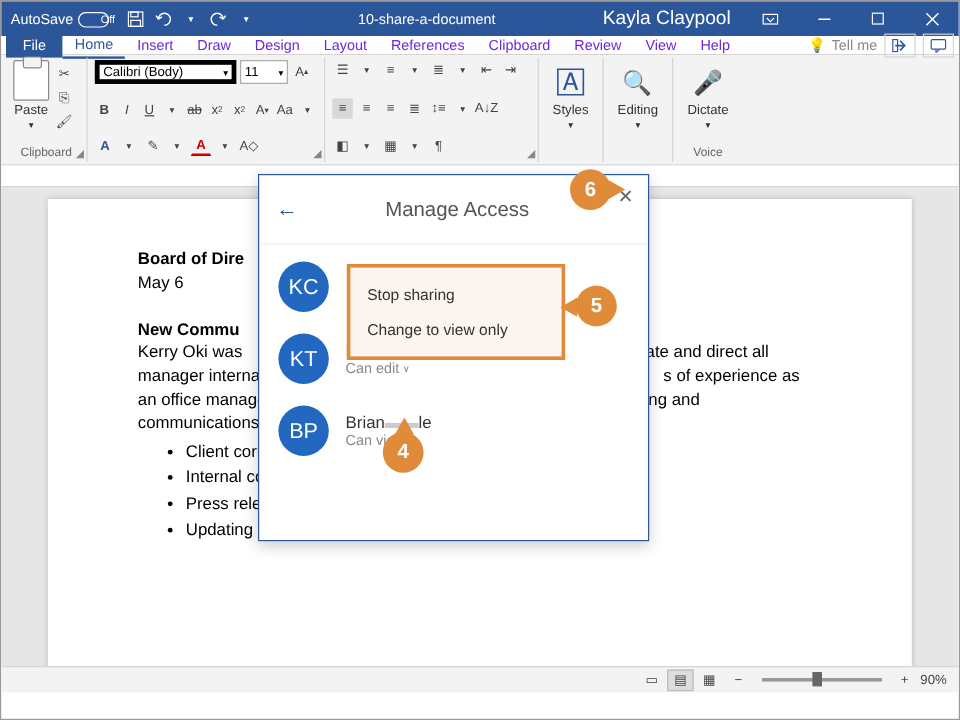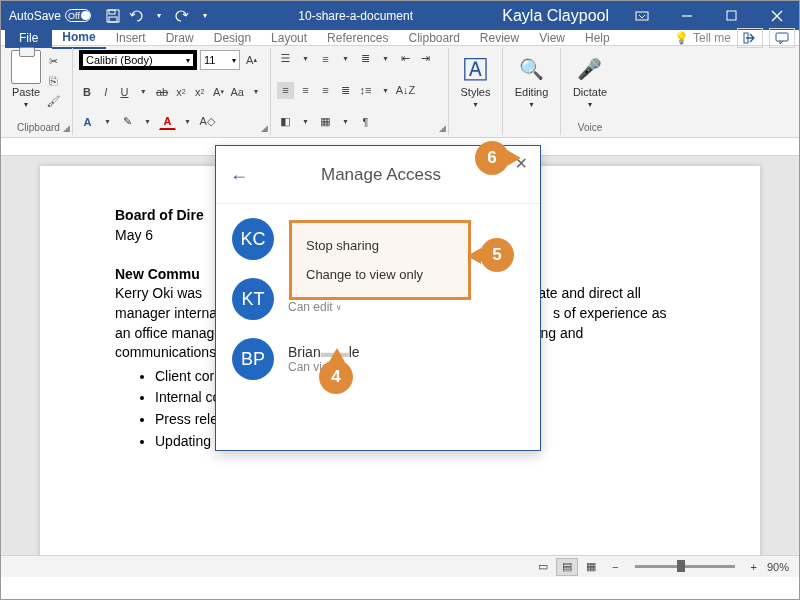--- a/index.html
+++ b/index.html
@@ -1,31 +1,31 @@
 <!DOCTYPE html>
 <html><head>
 <meta charset="utf-8">
 <style>
 *{margin:0;padding:0;box-sizing:border-box;font-family:'Segoe UI',Arial,sans-serif}
 body{width:800px;height:600px;overflow:hidden;background:#fff;border:1px solid #999;position:relative}
 .titlebar{height:29px;background:#2b579a;display:flex;align-items:center;color:#fff;font-size:12px}
-.autosave{display:flex;align-items:center;gap:4px;padding:0 8px}
+.autosave{display:flex;align-items:flex-end;gap:4px;padding:0 8px}
 .toggle{width:26px;height:13px;border:1px solid #fff;border-radius:8px;position:relative;display:flex;align-items:center}
 .toggle::after{content:'';width:9px;height:9px;background:#fff;border-radius:50%;margin-left:1px}
-.toggle-label{font-size:9px;margin-left:2px}
+.toggle-label{font-size:9px;margin-left:18px}
 .qat{display:flex;gap:7px;padding:0 6px;align-items:center}
 .qat-btn{width:16px;height:16px;display:flex;align-items:center;justify-content:center;color:#fff}
 .doctitle{flex:1;text-align:center;font-size:12px}
 .username{padding:0 10px;font-size:16px}
 .winbtns{display:flex}
 .winbtn{width:45px;height:29px;display:flex;align-items:center;justify-content:center;font-size:11px}
 .ribbon-tabs{height:16px;background:#fff;display:flex;align-items:center;padding:0 4px;gap:0;font-size:12px;border-bottom:1px solid #d4d4d4}
-.tab{padding:3px 10px;color:#737373;cursor:pointer}
+.tab{padding:3px 10px;color:#6d28d9;cursor:pointer}
 .tab.file{background:#2b579a;color:#fff;padding:3px 14px}
-.tab.active{color:#2b579a;border-bottom:2px solid #2b579a;font-weight:700}
+.tab.active{color:#2b579a;border-bottom:2px solid #2b579a;font-weight:400}
 .tab-right{margin-left:auto;display:flex;align-items:center;gap:6px}
 .tellme{display:flex;align-items:center;gap:4px;color:#888;font-size:12px}
 .share-btn{width:26px;height:20px;border:1px solid #d4d4d4;display:flex;align-items:center;justify-content:center;color:#2b579a;font-size:12px}
 .ribbon{height:92px;background:#f3f3f3;border-bottom:1px solid #d4d4d4;display:flex;padding:2px 4px}
 .group{border-right:1px solid #d4d4d4;padding:2px 6px;display:flex;flex-direction:column;justify-content:space-between;position:relative}
 .group-label{font-size:10px;color:#666;text-align:center;padding-top:2px}
 .clipboard-g{width:68px}
 .paste-btn{display:flex;flex-direction:column;align-items:center;gap:2px;font-size:11px;color:#333}
 .paste-icon{width:30px;height:34px;border:1px solid #888;border-radius:2px;position:relative;background:#fff}
 .paste-icon::before{content:'';position:absolute;top:-4px;left:7px;width:14px;height:8px;border:1px solid #888;border-radius:2px;background:#f3f3f3}

